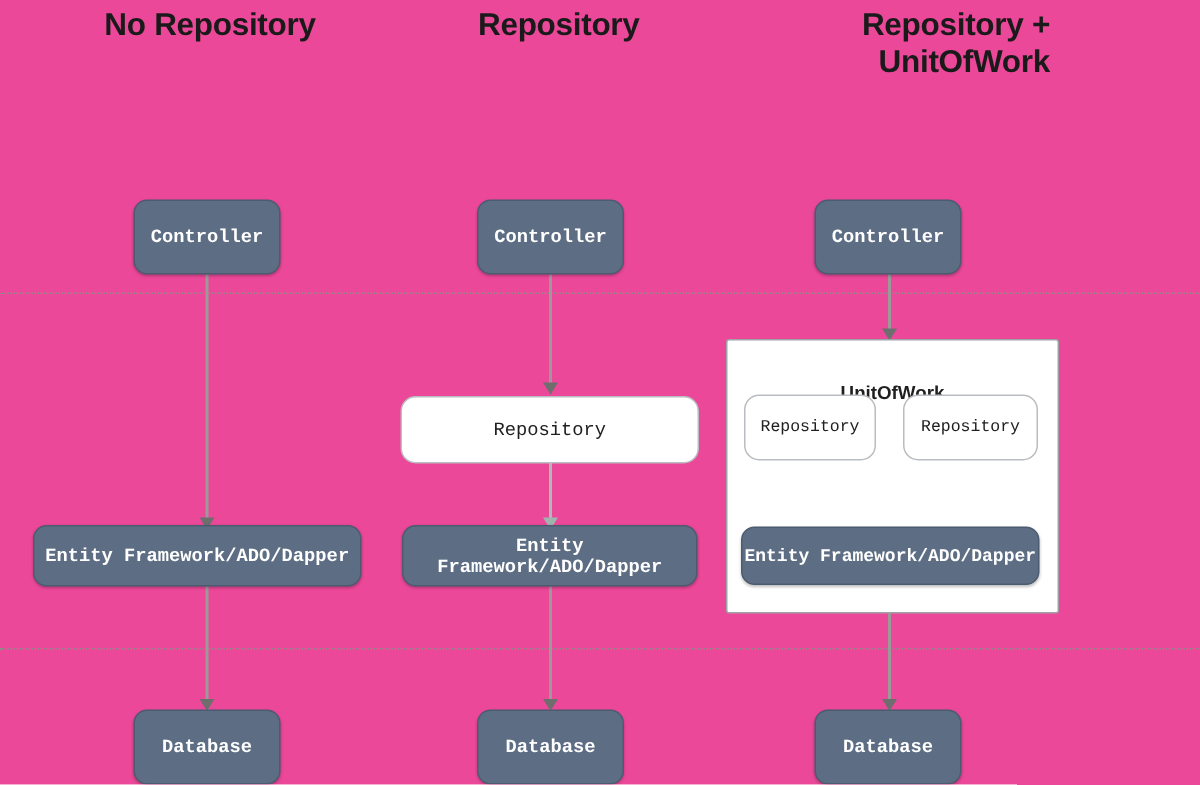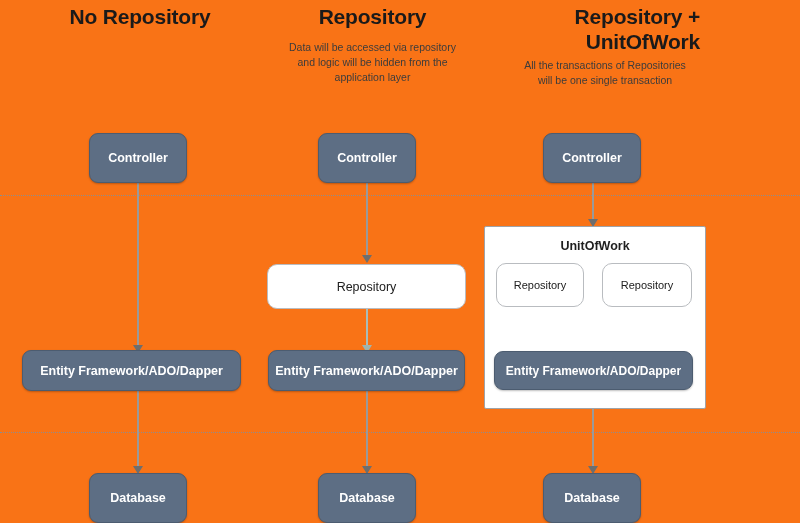--- a/index.html
+++ b/index.html
@@ -8,21 +8,21 @@
     background: #ffffff;
   }
   body {
     font-family: "Liberation Sans", sans-serif;
     -webkit-font-smoothing: antialiased;
   }
   #canvas {
     position: relative;
     width: 800px;
     height: 523px;
-    background: #f97316;
+    background: #ec4899;
     overflow: hidden;
   }
 
   
   .col-title {
     position: absolute;
     text-align: center;
     font-weight: bold;
     font-size: 21px;
     line-height: 25px;
@@ -47,20 +47,21 @@
   }
 
   
   .node {
     position: absolute;
     box-sizing: border-box;
     display: flex;
     align-items: center;
     justify-content: center;
     text-align: center;
+    font-family: Liberation Mono, monospace;
   }
   .node.dark {
     background: #5d6e84;
     border: 1px solid #4c5c70;
     border-radius: 9px;
     color: #ffffff;
     font-weight: bold;
     font-size: 12.5px;
     box-shadow: 0 1px 2px rgba(0,0,0,0.25);
   }
@@ -87,20 +88,21 @@
     border: 1px solid #9fa3a8;
     border-radius: 2px;
   }
   .uow-label {
     position: absolute;
     width: 100%;
     text-align: center;
     font-size: 12.5px;
     font-weight: bold;
     color: #1f1f1f;
+    margin-top: 16px;
   }
 
   
   .conn {
     position: absolute;
     width: 1.5px;
     background: #9a9a9a;
   }
   .conn.green {
     background: #a9bdb8;
@@ -118,24 +120,22 @@
   }
 </style>
 </head>
 <body>
 
 <div id="canvas">
 
   <div class="col-title" style="left:30px; top:4px; width:220px;">No Repository</div>
 
   <div class="col-title" style="left:275px; top:4px; width:195px;">Repository</div>
-  <div class="col-desc" style="left:285px; top:40px; width:175px;">Data will be accessed via repository and logic will be hidden from the application layer</div>
 
   <div class="col-title" style="left:505px; top:4px; width:195px;text-align:right;">Repository + UnitOfWork</div>
-  <div class="col-desc" style="left:520px; top:58px; width:170px;">All the transactions of Repositories will be one single transaction</div>
 
   <div class="divider" style="top:195px;"></div>
   <div class="divider" style="top:432px;"></div>
 
   <div class="conn" style="left:137px; top:182px; height:170px;"></div>
   <div class="arrow" style="left:133px; top:345px;"></div>
 
   <div class="conn" style="left:137px; top:390px; height:84px;"></div>
   <div class="arrow" style="left:133px; top:466px;"></div>
 

